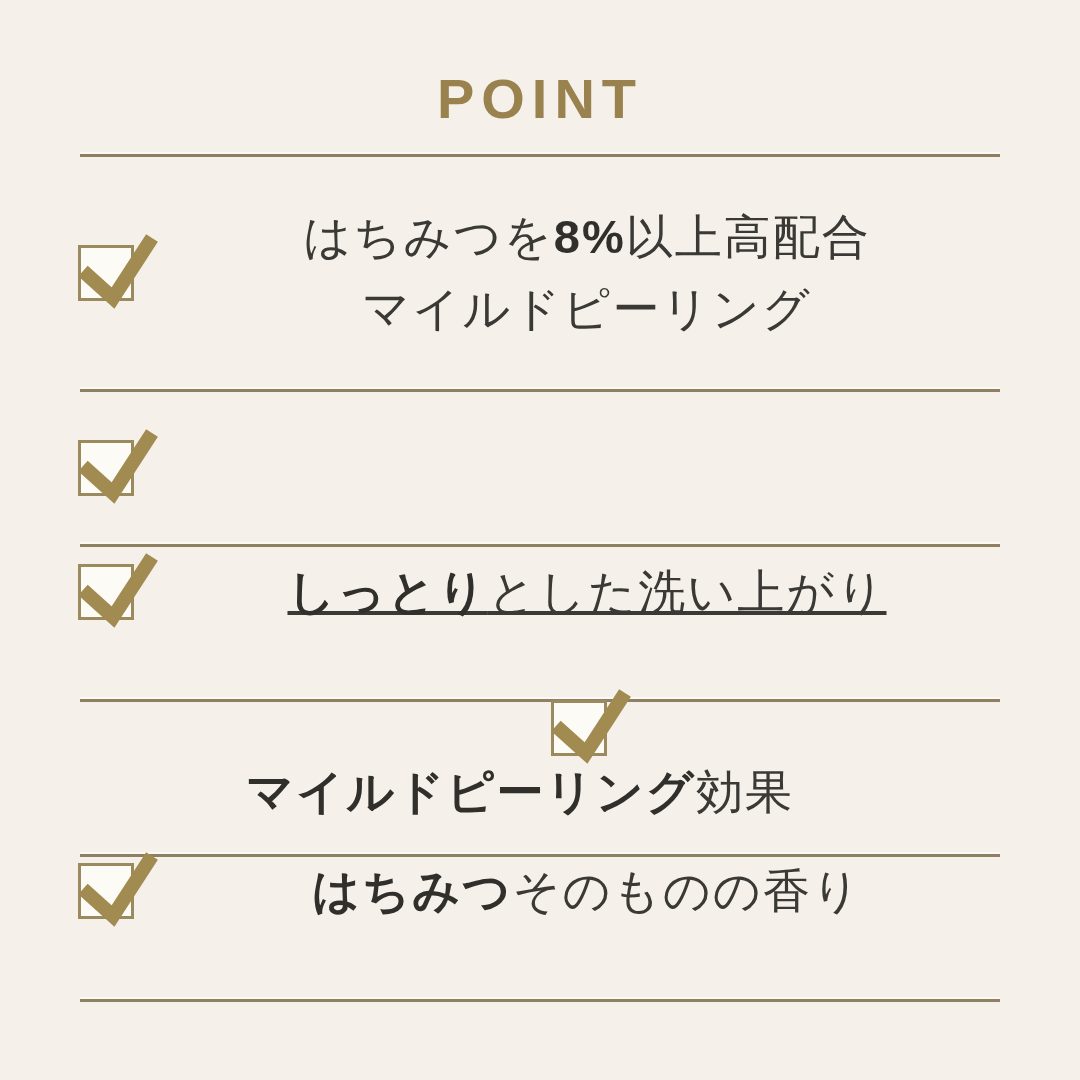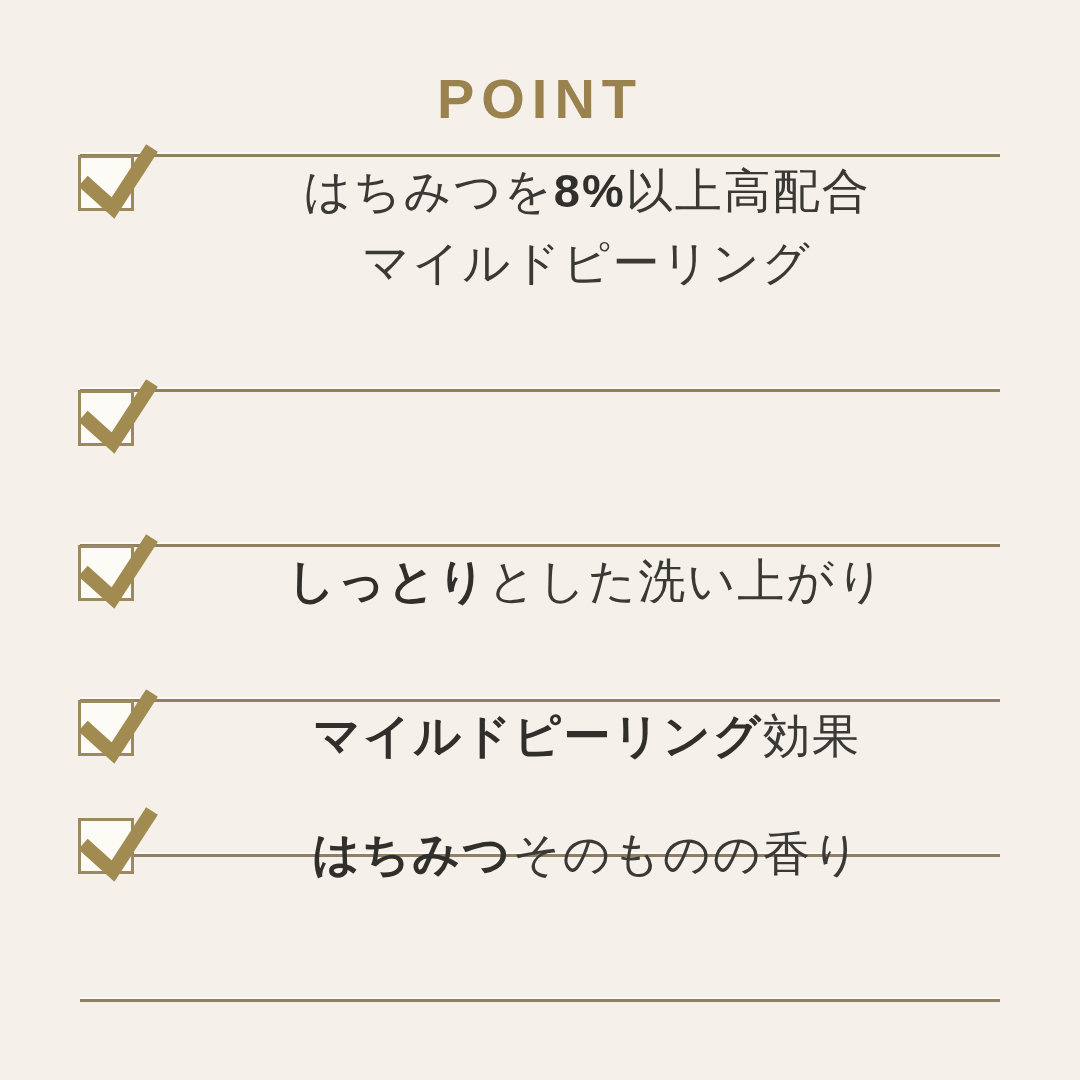--- a/index.html
+++ b/index.html
@@ -22,21 +22,21 @@
   }
 
   .rule{
     position:absolute;left:80px;width:920px;height:3px;
     background:#8e8061;
     box-shadow:0 -2px 0 rgba(255,255,255,0.55);
   }
 
   .row{
     position:absolute;left:0;width:1080px;
-    display:flex;
+    display:flex;align-items:center;
   }
   .checkbox-wrap{
     margin-left:78px;
     width:56px;height:56px;
     position:relative;
     flex:0 0 auto;
   }
   .checkbox{
     position:absolute;left:0;top:0;
     width:50px;height:50px;
@@ -59,22 +59,22 @@
     line-height:72px;
     letter-spacing:2px;
     color:#3a3936;
     white-space:nowrap;
   }
   .seg-bold{font-weight:bold;color:#312f2c;}
 
   
   .row-0{top:155px;height:235px;}
   .row-1{top:390px;height:155px;}
-  .row-2{top:545px;height:155px;}
-  .row-3{top:700px;height:155px;}
+  .row-2{top:514px;height:155px;text-decoration:underline;}
+  .row-3{top:700px;height:155px;flex-direction:column;}
   .row-4{top:818px;height:145px;}
 
   .rule-0{top:154px;}
   .rule-1{top:389px;}
   .rule-2{top:544px;}
   .rule-3{top:699px;}
   .rule-4{top:854px;}
   .rule-5{top:999px;}
 </style>
 </head>

